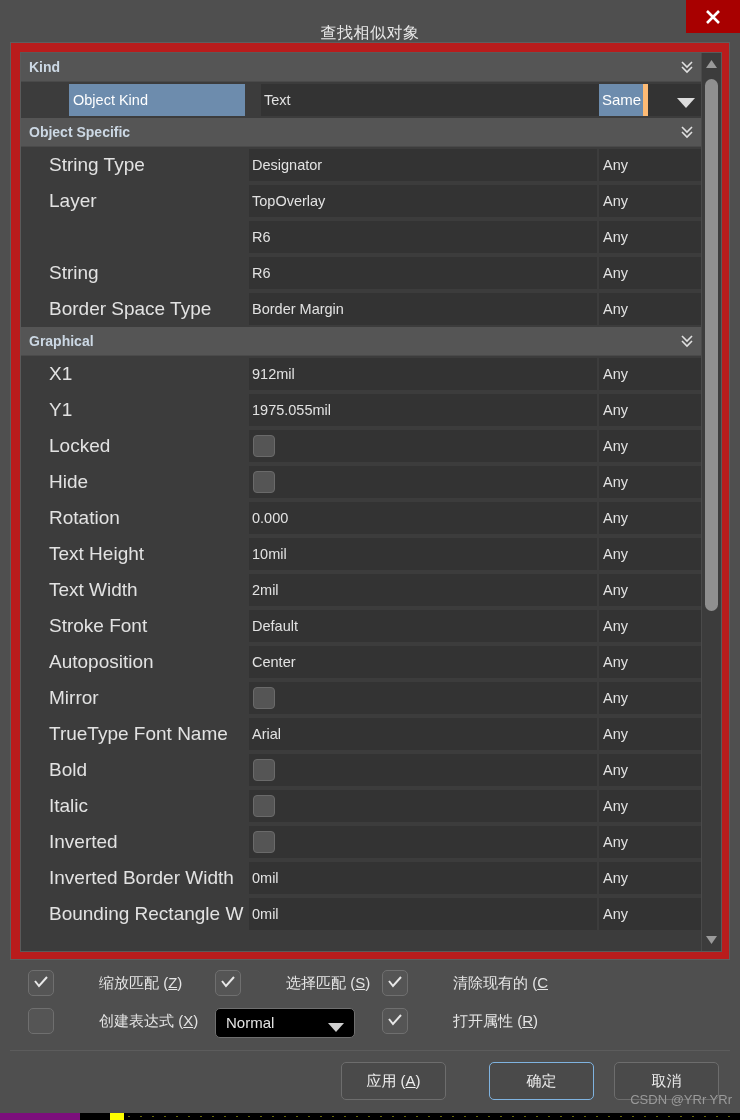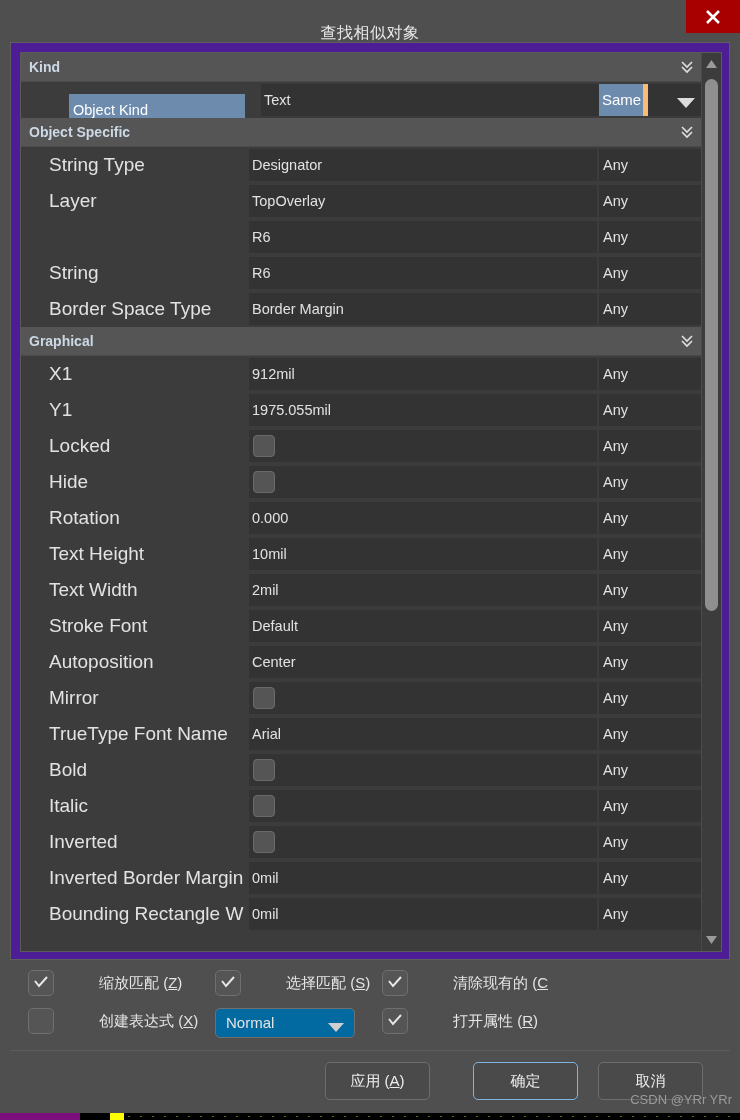--- a/index.html
+++ b/index.html
@@ -39,21 +39,21 @@
   }
   #close-button svg { display:block; margin: 7px auto 0 auto; }
 
   
   #panel {
     position: absolute;
     left: 10px; top: 42px;
     width: 720px; height: 918px;
     border: 1px solid #5e5e5e;
     box-sizing: border-box;
-    background: #4c1d95;
+    background: #b91c1c;
     text-decoration: underline;
   }
   #listbox {
     position: absolute;
     left: 9px; top: 9px;
     width: 702px; height: 900px;
     border: 1px solid #5a5a5a;
     box-sizing: border-box;
     background: #3c3c3c;
     overflow: hidden;
@@ -133,21 +133,21 @@
     background: #555555;
     border: 1px solid #6a6a6a;
     border-radius: 4px;
     box-sizing: border-box;
   }
 
   
   #kind-row { height: 36px; position: relative; background:#3c3c3c; }
   #kind-row .k-label {
     position: absolute;
-    left: 48px; top: 12px;
+    left: 48px; top: 2px;
     width: 176px; height: 32px;
     line-height: 32px;
     background: #6d8cad;
     color: #ffffff;
     font-size: 14.5px;
     padding-left: 4px;
     box-sizing: border-box;
   }
   #kind-row .k-value {
     position: absolute;
@@ -234,21 +234,21 @@
     color: #e4e4e4;
     white-space: nowrap;
     margin-left: 37px;
   }
   .opt-label .mnem { text-decoration: underline; }
 
   #mode-select {
     position: absolute;
     left: 215px; top: 1008px;
     width: 140px; height: 30px;
-    background: #0369a1;
+    background: #000000;
     border: 1px solid #6f6f6f;
     border-radius: 5px;
     box-sizing: border-box;
   }
   #mode-select .ms-text {
     position: absolute;
     left: 10px; top: 0;
     line-height: 28px;
     font-size: 15px;
     color: #e4e4e4;
@@ -261,21 +261,21 @@
   #divider {
     position: absolute;
     left: 10px; top: 1050px;
     width: 720px; height: 1px;
     background: #5c5c5c;
   }
 
   
   #buttonbar {
     position: absolute;
-    left: 0; top: 1062px;
+    left: 16px; top: 1062px;
     width: 648px; height: 46px;
   }
   .dlg-btn {
     position: absolute;
     top: 0;
     height: 38px;
     background: #4a4a4a;
     border: 1px solid #6d6d6d;
     border-radius: 5px;
     box-sizing: border-box;
@@ -468,21 +468,21 @@
             <div class="p-match">Any</div>
           </div>
           <div class="prop-row">
             <div class="p-label">Inverted</div>
             <div class="p-value">
               <div class="p-checkbox"></div>
             </div>
             <div class="p-match">Any</div>
           </div>
           <div class="prop-row">
-            <div class="p-label">Inverted Border Margin</div>
+            <div class="p-label">Inverted Border Width</div>
             <div class="p-value">0mil</div>
             <div class="p-match">Any</div>
           </div>
           <div class="prop-row">
             <div class="p-label">Bounding Rectangle W</div>
             <div class="p-value">0mil</div>
             <div class="p-match">Any</div>
           </div>
         </div>
 

